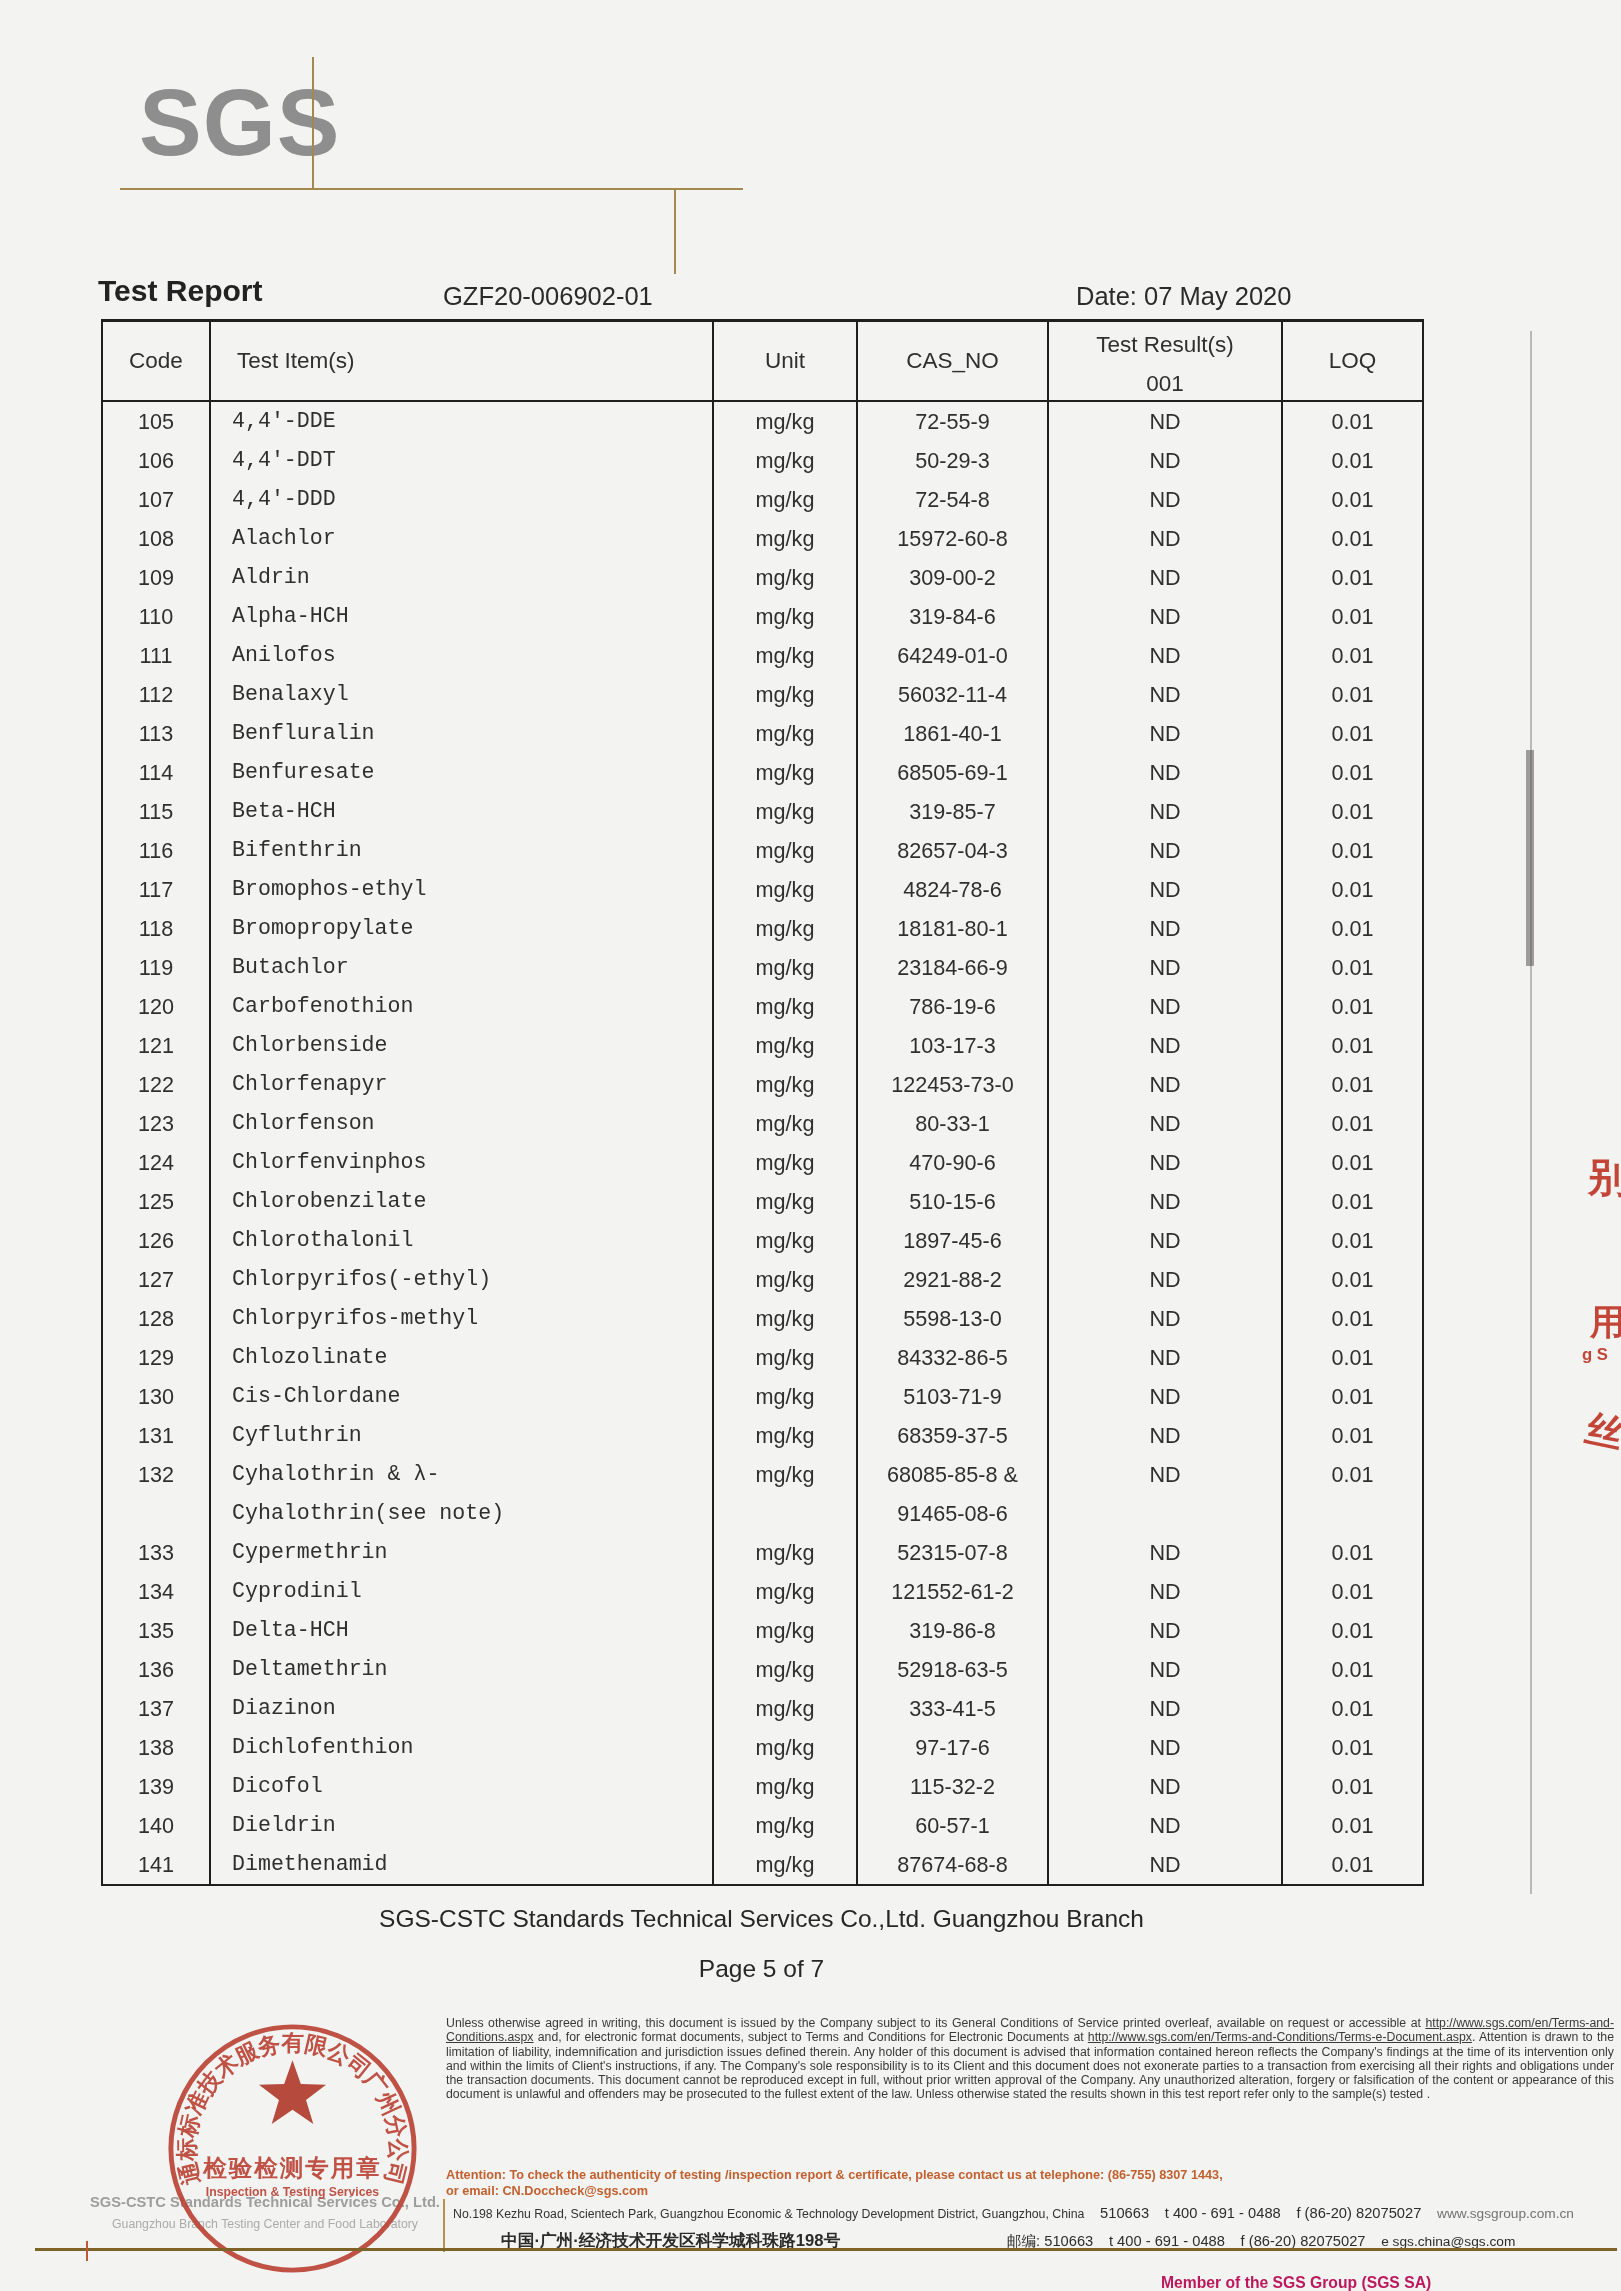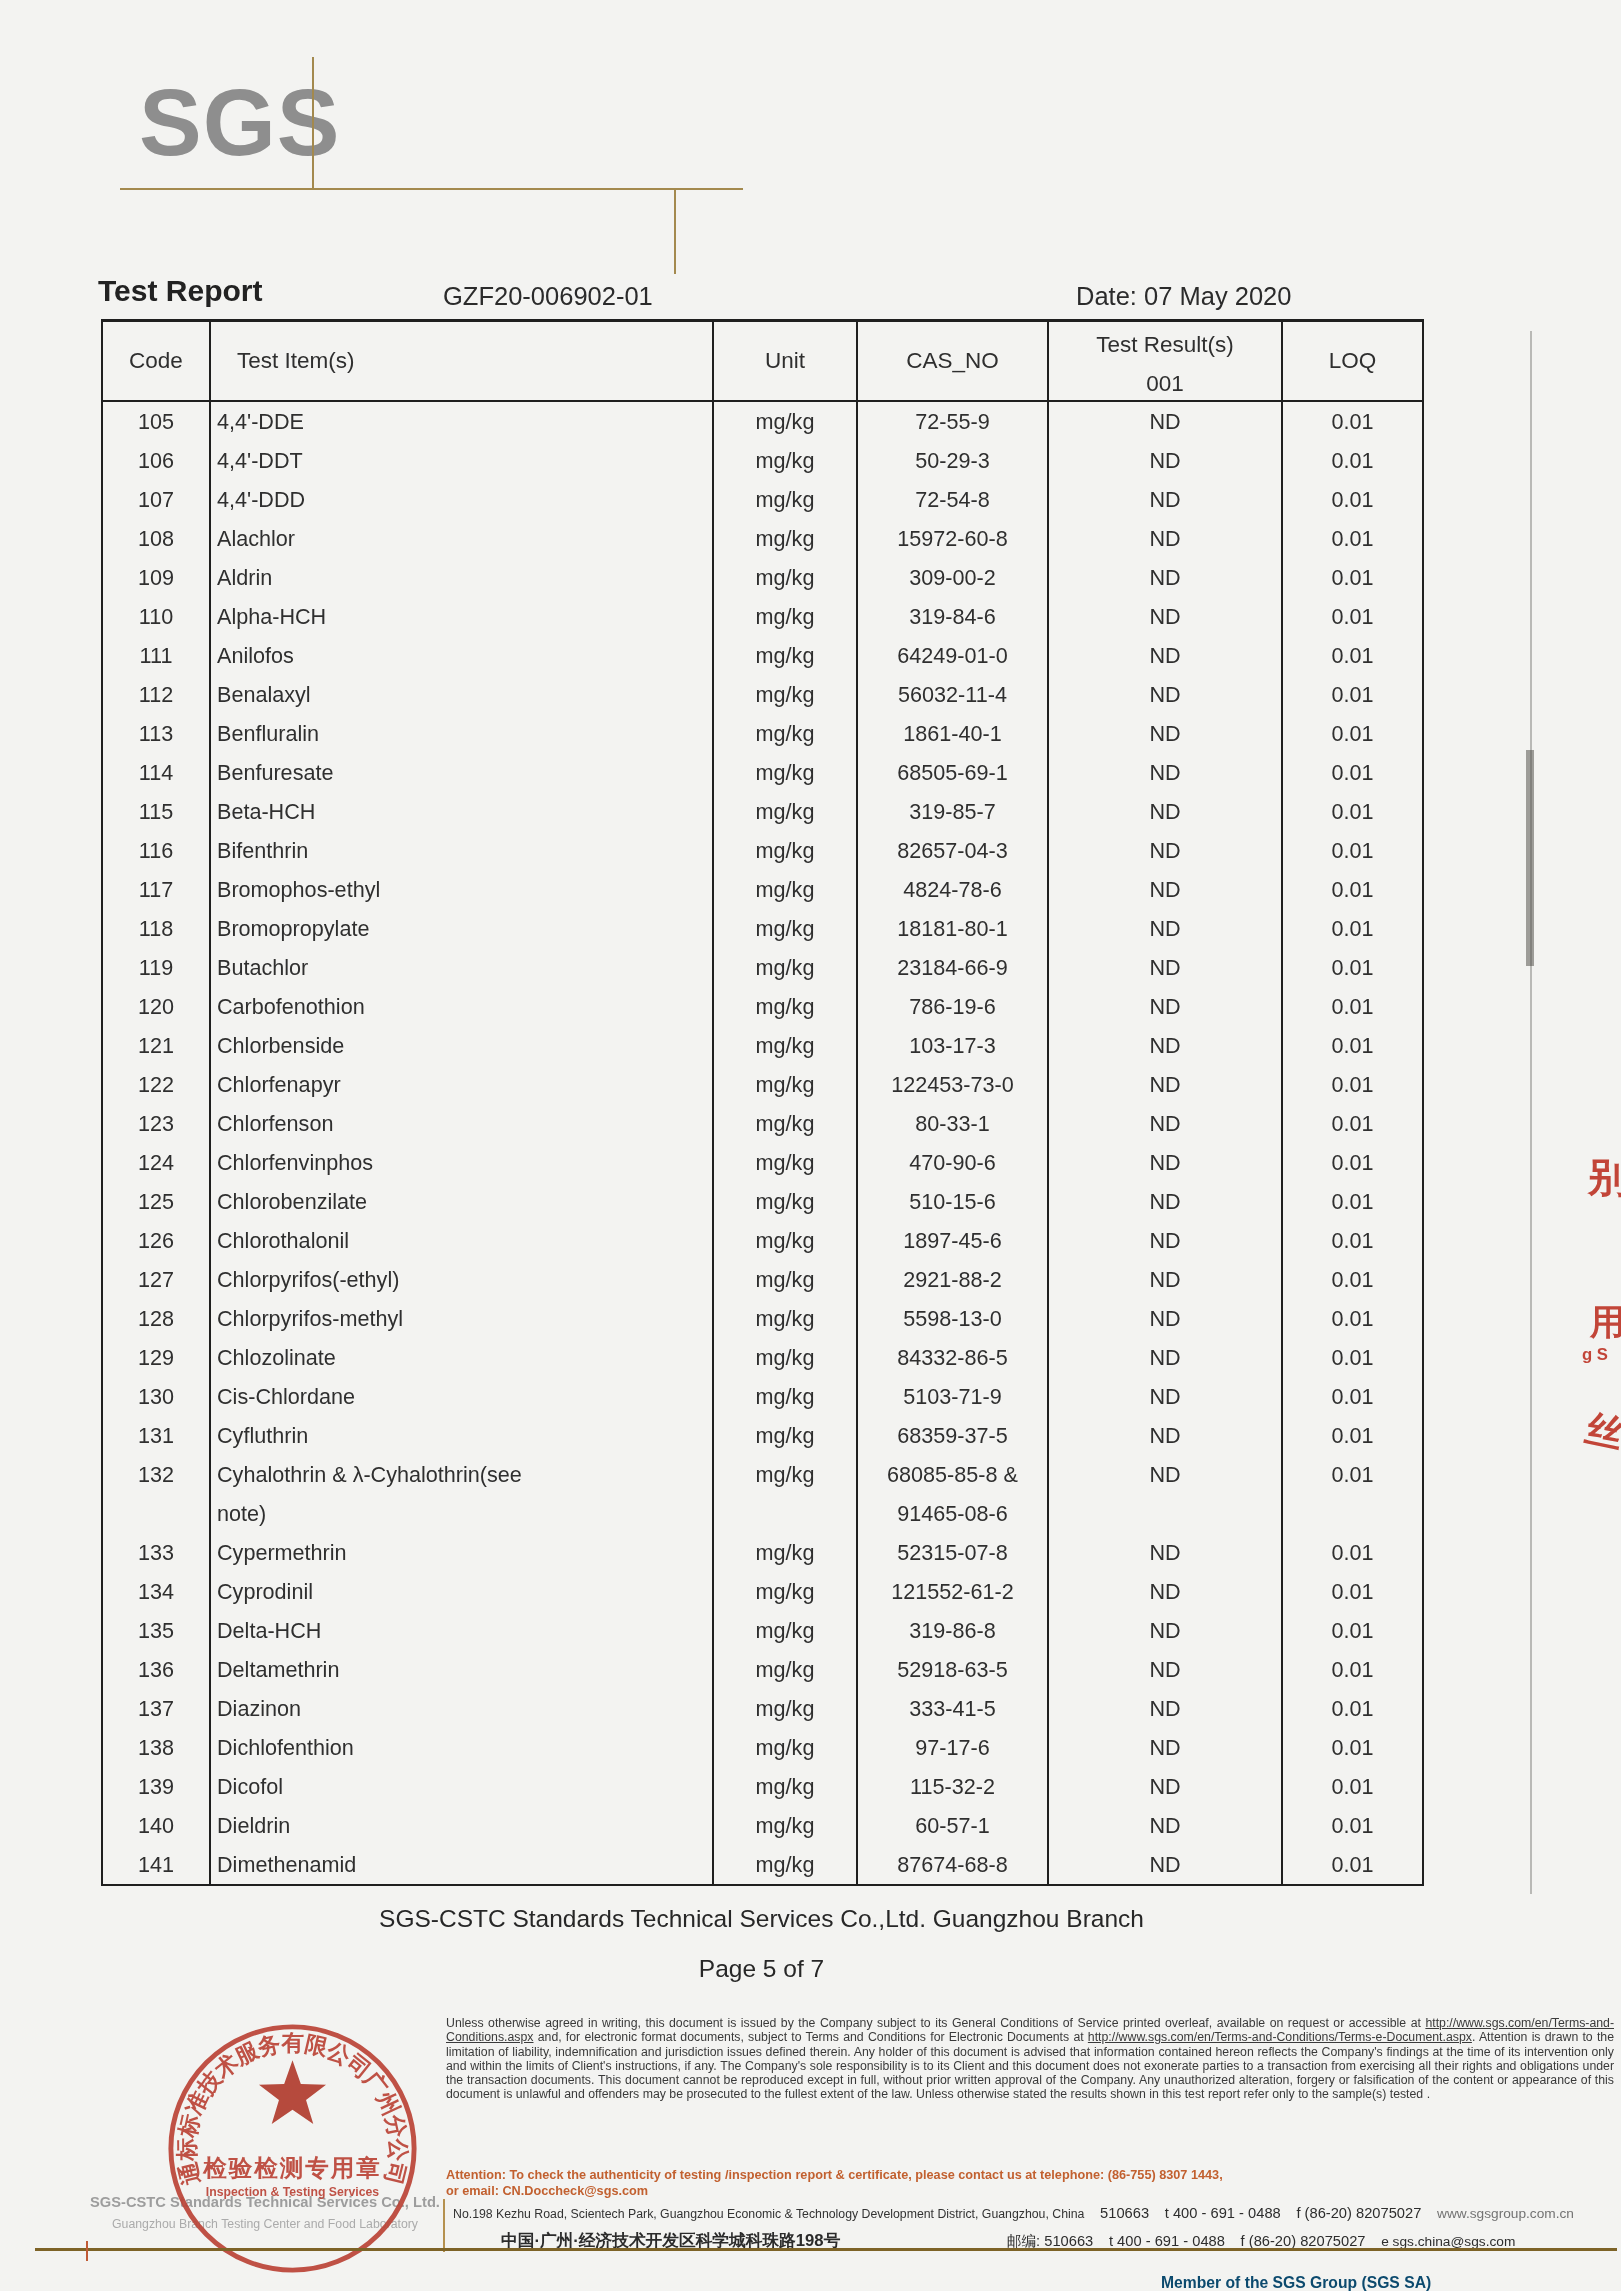--- a/index.html
+++ b/index.html
@@ -18,21 +18,21 @@
   
   table.report{position:absolute;left:101px;top:319px;width:1321px;border-collapse:collapse;
                table-layout:fixed;font-size:21.6px;color:#2f2f2f;}
   table.report{border:2.9px solid #1f1f1f;border-top:3.9px solid #1f1f1f;}
   .report th,.report td{border-left:2px solid #1f1f1f;padding:0;font-weight:400;}
   .report thead th{font-size:22.5px;vertical-align:middle;text-align:center;}
   .report thead tr.h1 th{height:45px;}
   .report thead tr.h2 th{height:33px;}
   .report thead th.c-item{text-align:left;padding-left:26px;}
   .report tbody td{height:39px;line-height:39px;vertical-align:top;text-align:center;overflow:hidden;}
-  .report tbody td.c-item{text-align:left;padding-left:6px;}
+  .report tbody td.c-item{text-align:left;padding-left:21px;font-family:Liberation Mono, monospace;}
   .report tbody tr:first-child td{border-top:2.9px solid #1f1f1f;}
   .report tr.tall td{height:78px;}
   .report tr.tall td.c-item span{display:inline-block;max-width:338px;line-height:39px;vertical-align:top;}
   .report tr.tall td.c-cas  span{display:inline-block;max-width:147px;line-height:39px;vertical-align:top;}
   
   .company-line{position:absolute;left:101px;top:1905px;width:1321px;text-align:center;
                 font-size:24.5px;color:#272727;}
   .page-line{position:absolute;left:101px;top:1955px;width:1321px;text-align:center;
              font-size:24.5px;color:#272727;}
   
@@ -48,21 +48,21 @@
   .addr1 .en{font-size:12.3px;color:#333;}
   .addr1 .num{font-size:14.7px;color:#2d2d2d;}
   .addr1 .web{font-size:13.7px;color:#737373;}
   .addr2{position:absolute;left:453px;top:2229px;width:1166px;display:flex;gap:15.7px;
          align-items:baseline;white-space:nowrap;}
   .addr2 .cn{font-size:16.7px;font-weight:bold;color:#2b2b2b;width:490px;margin-left:48px;}
   .addr2 .num{font-size:14.7px;color:#2d2d2d;}
   .addr2 .web{font-size:13.7px;color:#2d2d2d;}
   .rule{position:absolute;left:35px;top:2248px;width:1582px;height:2.9px;background:#7d6327;}
   .rule-tick{position:absolute;left:86px;top:2241px;width:2px;height:19.6px;background:#c05a35;}
-  .member{position:absolute;left:1161px;top:2274px;font-size:15.7px;font-weight:bold;color:#0c4a6e;}
+  .member{position:absolute;left:1161px;top:2274px;font-size:15.7px;font-weight:bold;color:#be185d;}
   
   .stamp-co1{position:absolute;left:69px;top:2194px;width:392px;text-align:center;
              font-size:14.7px;font-weight:bold;color:#9d9d9d;}
   .stamp-co2{position:absolute;left:59px;top:2217px;width:412px;text-align:center;
              font-size:12.3px;color:#ababab;}
   .stamp-svg{position:absolute;left:165px;top:2021px;width:255px;height:255px;opacity:.92;}
   
   .scanline{position:absolute;left:1530px;top:331px;width:2px;height:1563px;background:#b9b9b6;}
   .scansmudge{position:absolute;left:1526px;top:750px;width:7.8px;height:216px;background:#55544f;opacity:.55;}
   .frag{position:absolute;color:#c24538;font-weight:bold;line-height:1;}

